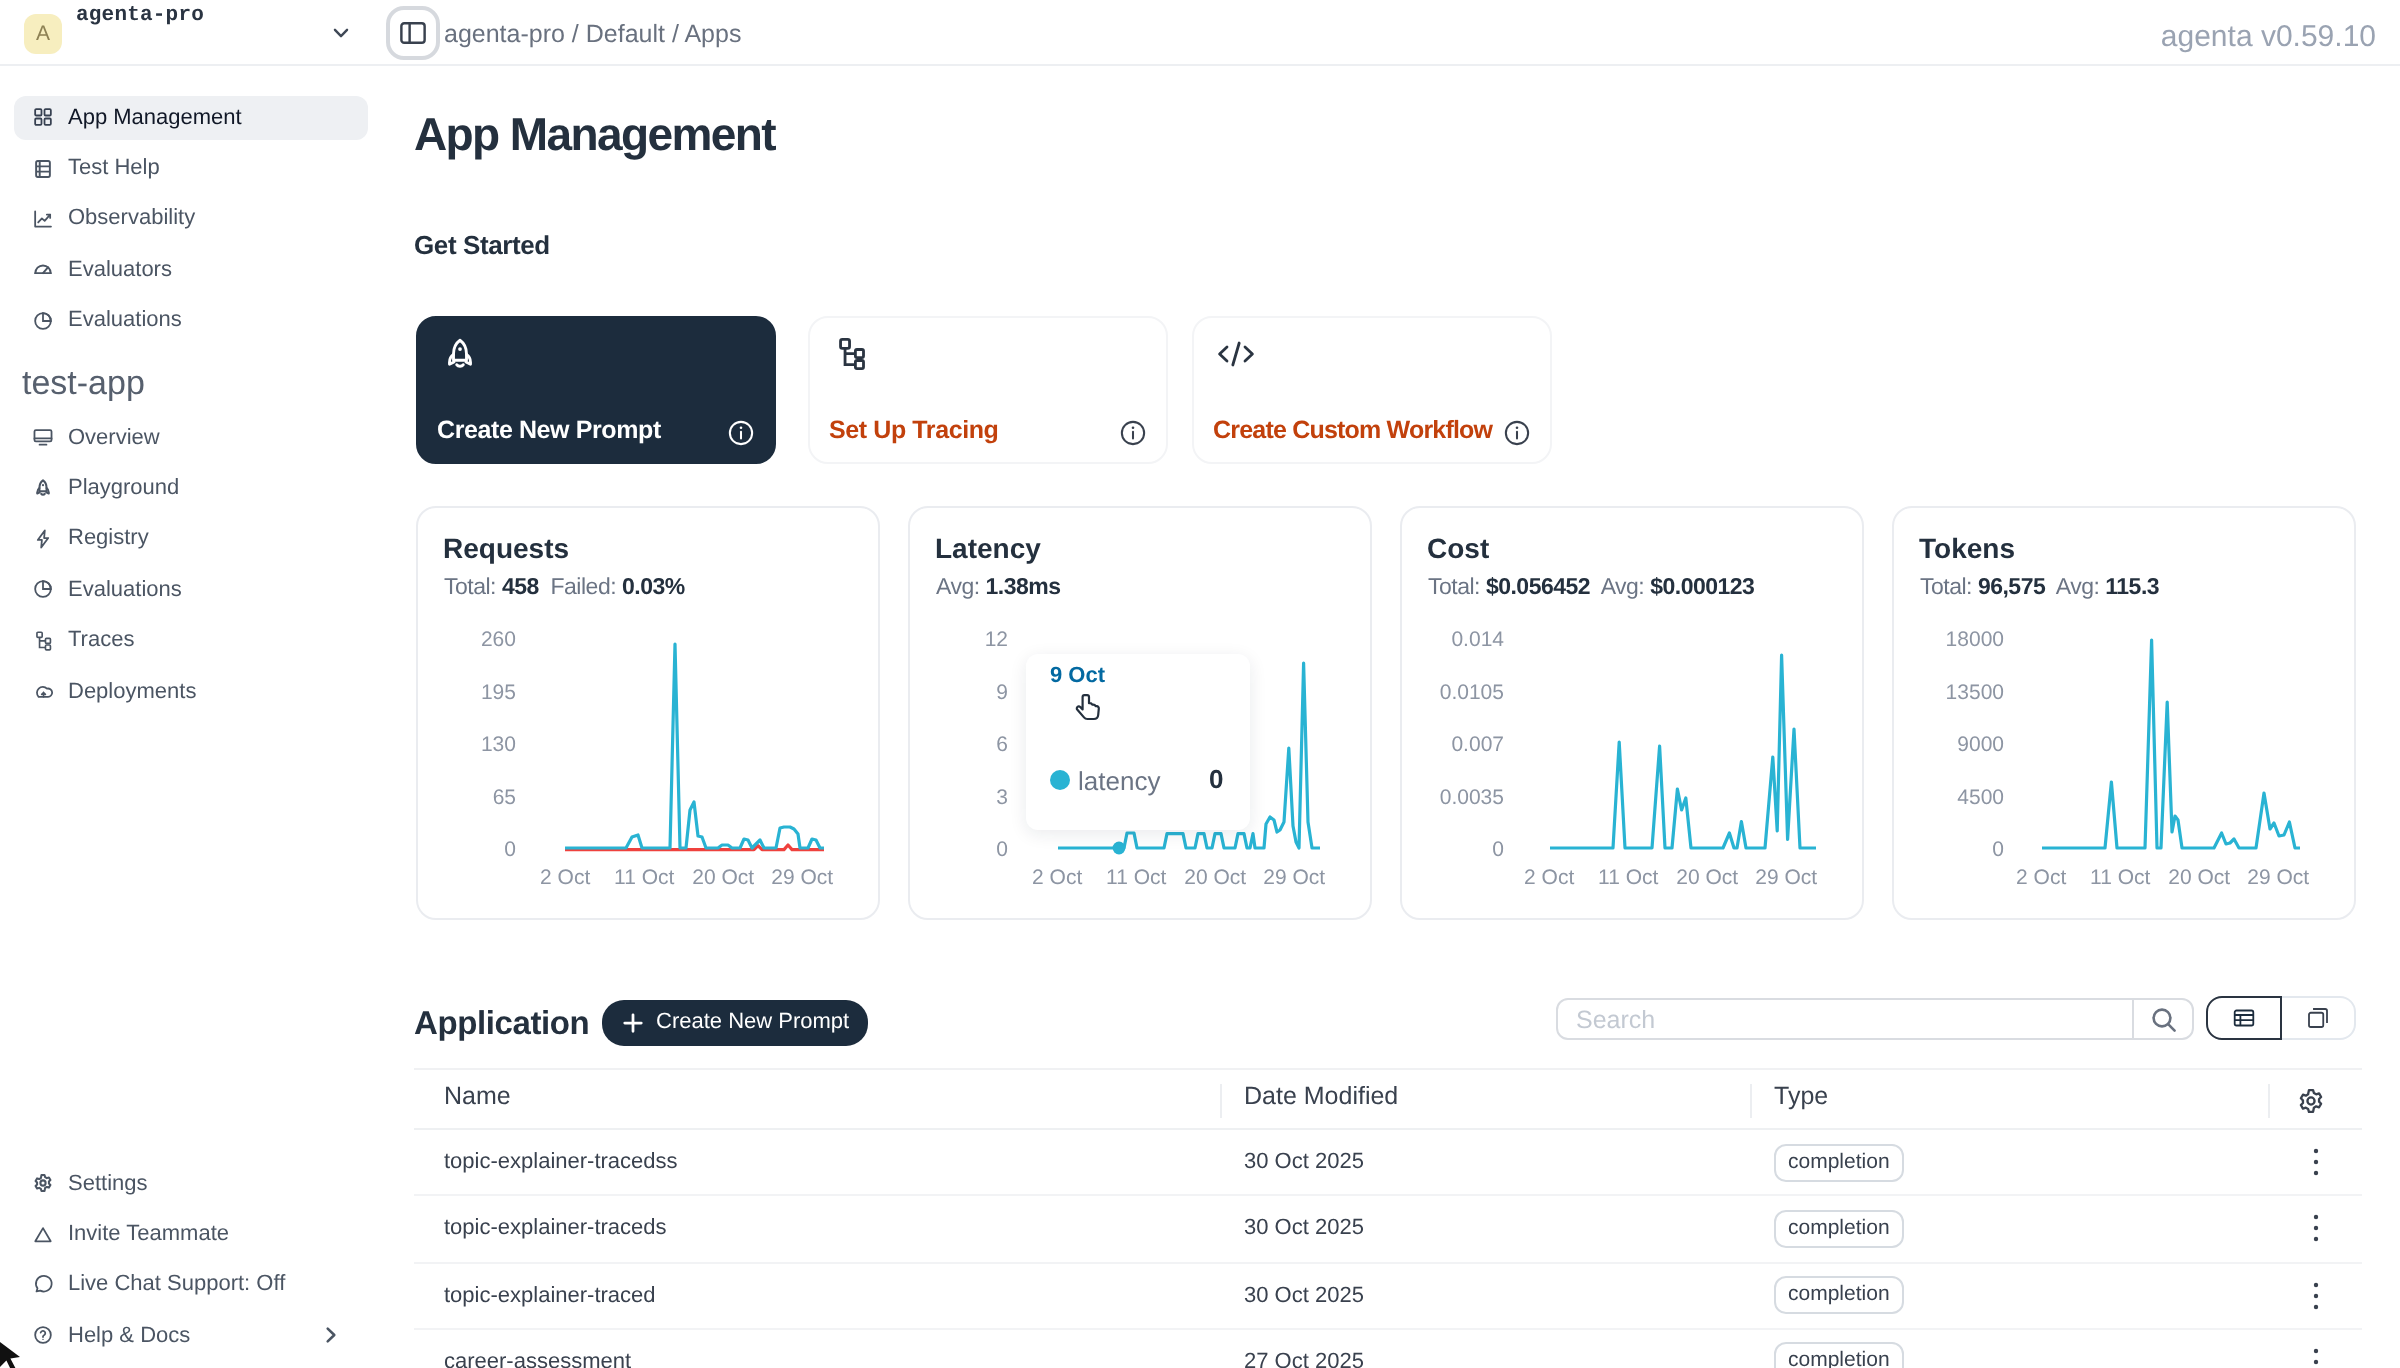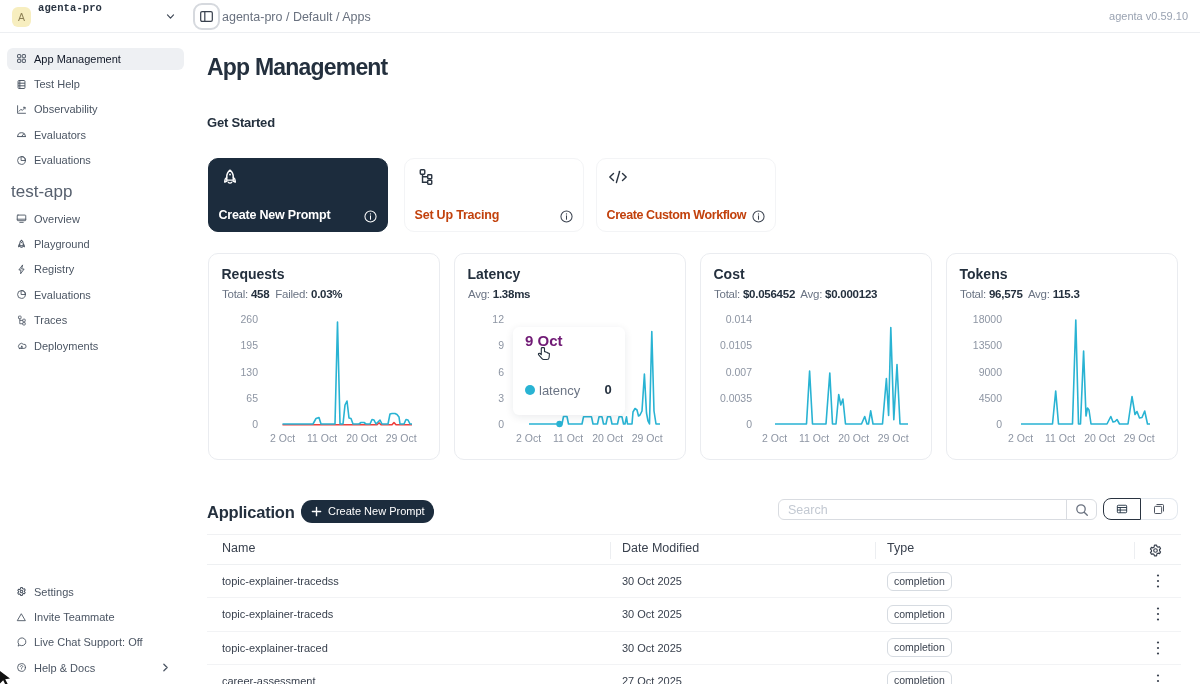--- a/index.html
+++ b/index.html
@@ -8,21 +8,21 @@
 .page { position:absolute; left:0; top:0; width:1200px; height:684px; overflow:hidden; background:#fff; }
 svg.ic { display:block; }
 
 
 .topbar { position:absolute; left:0; top:0; width:1200px; height:33px; background:#fff; border-bottom:1px solid #edeff2; }
 .ws-av { position:absolute; left:12px; top:6.5px; width:19px; height:20.5px; border-radius:6px; background:#f7eebf; color:#8d8154; font-size:10.5px; font-weight:500; text-align:center; line-height:20.5px; }
 .ws-name { position:absolute; left:38px; top:2px; font-size:10.5px; font-weight:700; color:#2a3442; letter-spacing:0.1px;font-family:Liberation Mono, monospace; }
 .ws-chev { position:absolute; left:165px; top:11px; }
 .collapse-btn { position:absolute; left:193px; top:3px; width:27px; height:27px; border:2px solid #d6d9de; border-radius:9px; background:#fff; padding:0; }
 .crumb { position:absolute; left:222px; top:9.5px; font-size:12.5px; color:#69717f; }
-.ver { position:absolute; right:12px; top:10px; font-size:11px; color:#9aa3b2; }
+.ver { position:absolute; right:12px; top:10px; font-size:15px; color:#9aa3b2; }
 
 
 .sidebar { position:absolute; left:0; top:33px; width:193px; height:651px; background:#fff; }
 .menu { list-style:none; position:absolute; left:0; width:193px; }
 .menu li { position:relative; height:25.4px; display:flex; align-items:center; padding-left:15.5px; font-size:11px; color:#4b5563; }
 .menu li span.txt { margin-left:7.5px; }
 .menu li.sel::before { content:""; position:absolute; left:7px; right:9px; top:1.5px; bottom:1.5px; background:#eef0f3; border-radius:6px; }
 .menu li.sel { color:#111827; font-weight:500; }
 .menu li > * { position:relative; z-index:1; }
 .m1 { top:13px; }
@@ -343,21 +343,21 @@
           <text x="73.6" y="188">2 Oct</text>
           <text x="113.1" y="188">11 Oct</text>
           <text x="152.6" y="188">20 Oct</text>
           <text x="192.1" y="188">29 Oct</text>
         </g>
       <path fill="none" stroke="#29b3d3" stroke-width="1.6" stroke-linejoin="round" d="M74 170 L105.5 170 L108.7 137 L111.5 170 L125.5 170 L128.8 66 L131.5 170 L133.5 170 L136.6 97 L139 162 L140.5 154 L142 156 L144 170 L160 170 L163.8 162.5 L166 168 L168 167.5 L170 165.5 L172.5 170 L181 170 L185 142.5 L188 160.5 L190 157.5 L192.5 164 L195 163.5 L197.7 157 L200.5 170 L203 170"></path>
     </svg>
   </div>
 
   <div style="position:absolute; left:513px; top:327px; width:112px; height:88px; background:#fff; border-radius:6px; box-shadow:0 2px 9px rgba(25,35,50,0.09);"></div>
-  <div style="position:absolute; left:525px; top:331.5px; font-size:15px; font-weight:700; color:#701a75;text-align:center;">9 Oct</div>
+  <div style="position:absolute; left:525px; top:331.5px; font-size:11px; font-weight:700; color:#0369a1;text-align:center;">9 Oct</div>
   <svg style="position:absolute; left:537px; top:346px;" width="16" height="16" viewBox="0 0 16 16" fill="#fff" stroke="#24303e" stroke-width="1.1" stroke-linejoin="round">
       <path d="M5.2 1.6 c-.5 0-.9.4-.9.9 v6.2 l-1.2-1.2 c-.4-.4-1-.4-1.4 0 -.4.4-.4 1 0 1.4 l3.3 3.8 c.4.5 1 .8 1.7.8 h3.2 c1.2 0 2.1-.9 2.2-2 l.3-3.2 c.1-.6-.4-1.2-1-1.2 h-.6 c-.2-.5-.7-.8-1.2-.8 h-.5 c-.2-.4-.6-.7-1.1-.7 h-.5 V2.5 c0-.5-.4-.9-.9-.9 Z"></path>
     </svg>
   <div style="position:absolute; left:525px; top:384.5px; width:10px; height:10px; border-radius:50%; background:#29b3d3;"></div>
   <div style="position:absolute; left:539px; top:383px; font-size:13px; color:#6b7484;">latency</div>
   <div style="position:absolute; left:604.5px; top:381.5px; font-size:13px; font-weight:700; color:#24303e;">0</div>
 
   <div class="apptitle">Application</div>
   <div class="newbtn"><svg width="11" height="11" viewBox="0 0 12 12" fill="none" stroke="#fff" stroke-width="1.5" stroke-linecap="round">
         <path d="M6 1.5 V10.5 M1.5 6 H10.5"></path>

